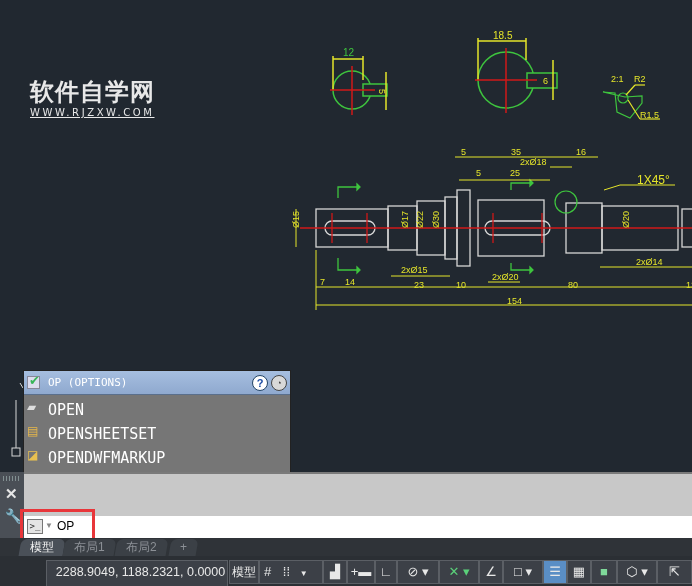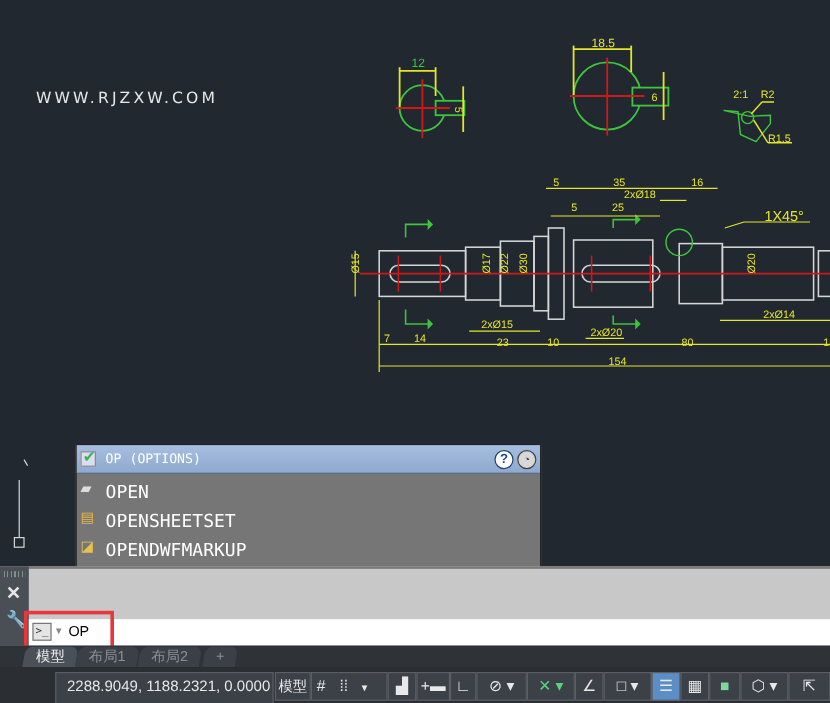--- a/index.html
+++ b/index.html
@@ -1,36 +1,36 @@
 <!DOCTYPE html>
 <html><head>
 <meta charset="utf-8">
 <style>
   * { box-sizing: border-box; margin: 0; padding: 0; }
   body { width: 692px; height: 586px; overflow: hidden; background: #212830; font-family: "Liberation Sans", sans-serif; position: relative; }
   #canvas { position: absolute; left: 0; top: 0; width: 692px; height: 472px; background: #212830; }
   #drawing { position: absolute; left: 0; top: 0; }
   .watermark { position: absolute; left: 30px; top: 76px; color: #e8e8e8; }
   .wm-title { font-size: 24px; font-weight: bold; letter-spacing: 1px; font-family: "DejaVu Sans", sans-serif; }
-  .wm-url { font-size: 13px; letter-spacing: 2.6px; margin-top: -1px; font-family: "DejaVu Sans", sans-serif; }
+  .wm-url { font-size: 10px; letter-spacing: 2.6px; margin-top: -1px; font-family: "DejaVu Sans", sans-serif; text-decoration: underline; }
 
   
   #cmd-panel { position: absolute; left: 0; top: 472px; width: 692px; height: 66px; background: #c8c8c8; border-top: 2px solid #7a7a7a; }
   #cmd-grip { position: absolute; left: 0; top: 472px; width: 24px; height: 66px; background: #4a4f56; }
   .grip-dots { position:absolute; left:3px; top:4px; width:18px; height:5px; background: repeating-linear-gradient(90deg,#9aa 0 1px,transparent 1px 3px); opacity:.7;}
   .grip-close { position:absolute; left:5px; top:13px; color:#e6e6e6; font-size:15px; font-weight:bold; }
   .grip-wrench { position:absolute; left:5px; top:36px; color:#e6e6e6; font-size:14px; }
   #cmd-input-row { position: absolute; left: 24px; top: 516px; width: 668px; height: 22px; background: #ffffff; }
   .prompt-icon { position:absolute; left:3px; top:3px; width:16px; height:15px; border:1px solid #777; background:#e4e4e4; font-family:"DejaVu Sans Mono", monospace; font-size:9px; line-height:13px; color:#333; text-align:center; }
   .prompt-arrow { position:absolute; left:21px; top:5px; color:#888; font-size:8px; }
   .cmd-text { position:absolute; left:33px; top:3px; font-size:12px; color:#000; }
   #highlight-box { position:absolute; left:20px; top:509px; width:75px; height:35px; border:3px solid #e8363a; }
 
   
-  #autocomplete { position: absolute; left: 23px; top: 370px; width: 388px; height: 145px; background: #767676; border: 1px solid #222; margin-left: 40px; }
+  #autocomplete { position: absolute; left: 23px; top: 370px; width: 268px; height: 145px; background: #767676; border: 1px solid #222; }
   .ac-header { height: 24px; background: linear-gradient(#a6bedf,#8fa9cf); position:relative; border-bottom:1px solid #5a6f8c; }
   .ac-header .chk { position:absolute; left:3px; top:5px; width:13px; height:13px; border:1px solid #889; background:#dde; }
   .ac-header .chk::after { content:"✔"; position:absolute; left:1px; top:-4px; color:#38b558; font-size:13px; }
   .ac-header .label { position:absolute; left:24px; top:5px; font-family:"DejaVu Sans Mono", monospace; font-size:11px; color:#fff; }
   .help-ic { position:absolute; right:22px; top:4px; width:16px; height:16px; border-radius:50%; background:#fff; border:1px solid #246; color:#1b4aa2; font-size:11px; font-weight:bold; text-align:center; line-height:15px; }
   .web-ic { position:absolute; right:3px; top:4px; width:16px; height:16px; border-radius:50%; background:#d8d8d8; border:1px solid #444; font-size:9px; text-align:center; line-height:14px; color:#444; }
   .ac-item { height: 24px; position: relative; }
   .ac-item .ic { position:absolute; left:3px; top:5px; width:16px; height:14px; font-size:12px; line-height:14px; }
   .ac-item .label { position:absolute; left:24px; top:6px; font-family:"DejaVu Sans Mono", monospace; font-size:15px; color:#fff; }
 
@@ -163,20 +163,21 @@
     </g>
 
     <g stroke="#d6d6d6" fill="none">
       <line x1="16" y1="400" x2="16" y2="448"></line>
       <rect x="12" y="448" width="8" height="8"></rect>
       <line x1="20" y1="383" x2="23" y2="388"></line>
     </g>
   </svg>
 
   <div class="watermark">
+    <div class="wm-title">软件自学网</div>
     <div class="wm-url">WWW.RJZXW.COM</div>
   </div>
 </div>
 
 <div id="autocomplete">
   <div class="ac-header">
     <span class="chk"></span>
     <span class="label">OP (OPTIONS)</span>
     <span class="help-ic">?</span>
     <span class="web-ic">◔</span>

